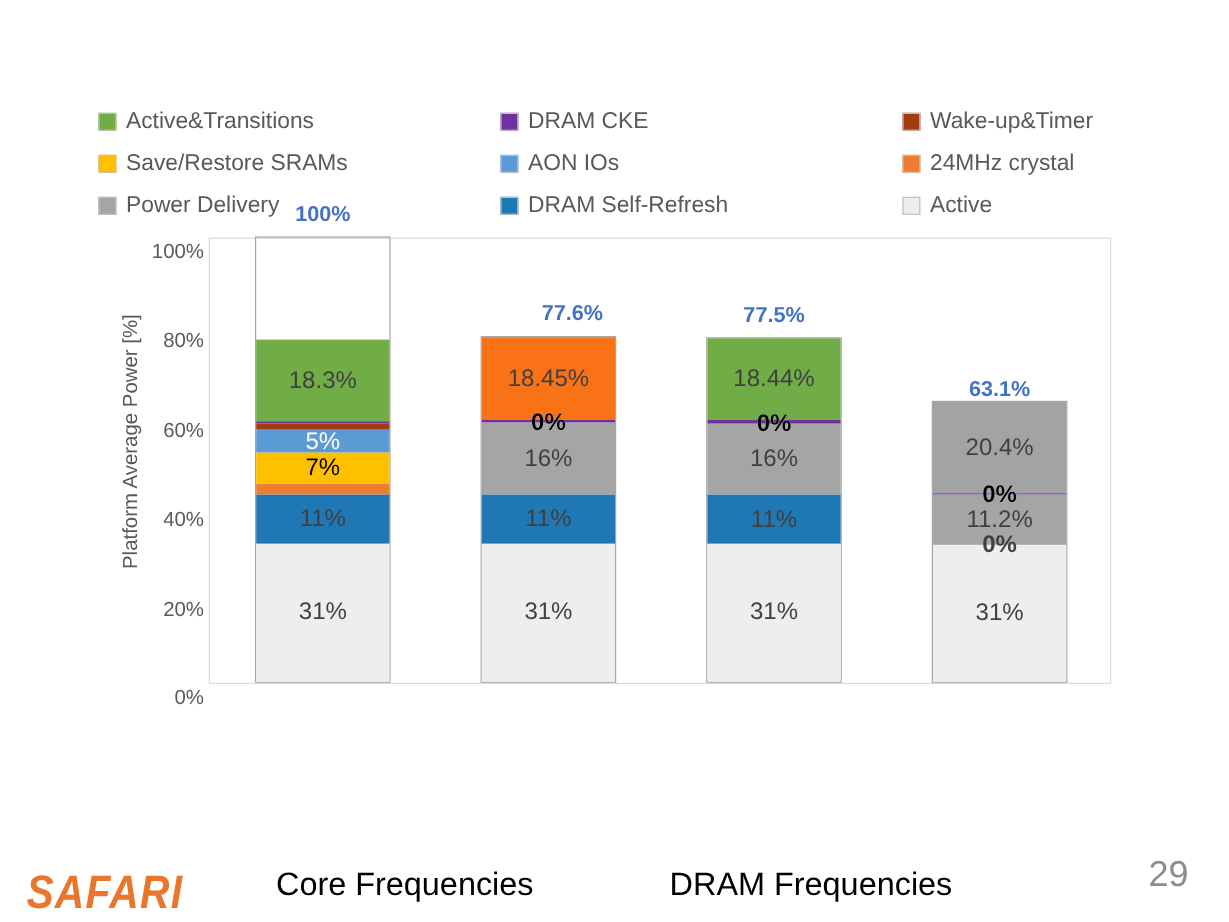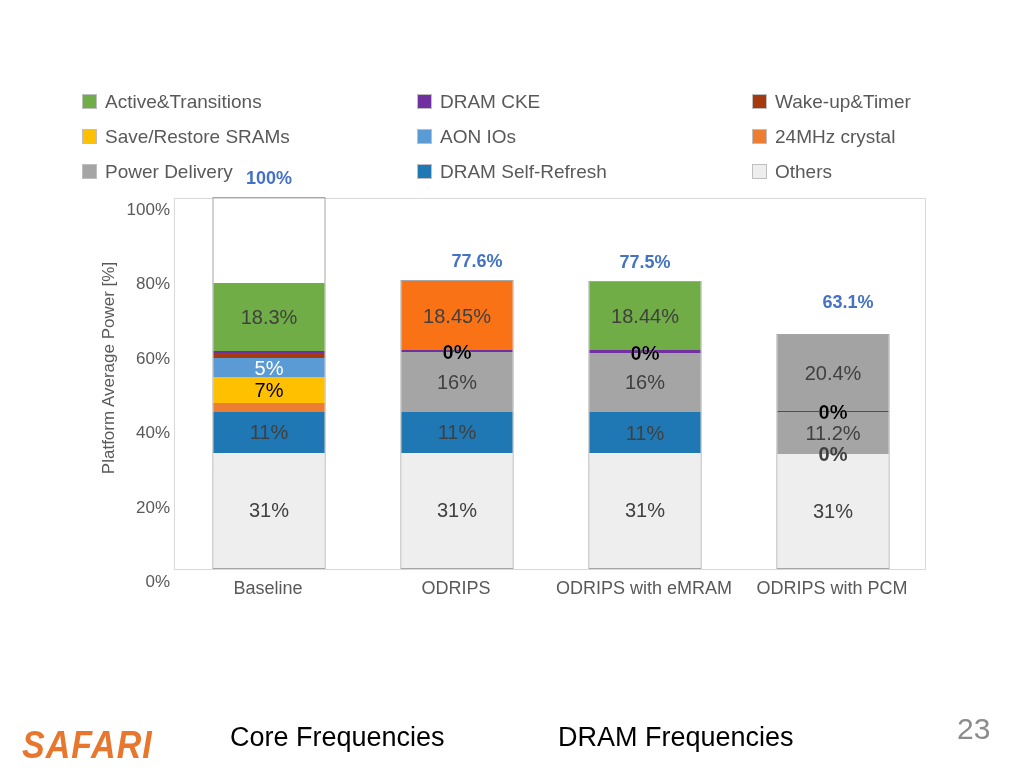--- a/index.html
+++ b/index.html
@@ -184,21 +184,21 @@
       <div class="legend-item">
         <span class="legend-swatch" style="background: rgb(165, 165, 165);"></span>
         <span class="legend-label">Power Delivery</span>
       </div>
       <div class="legend-item">
         <span class="legend-swatch" style="background: rgb(31, 119, 180);"></span>
         <span class="legend-label">DRAM Self-Refresh</span>
       </div>
       <div class="legend-item">
         <span class="legend-swatch" style="background: rgb(238, 238, 238);"></span>
-        <span class="legend-label">Others</span>
+        <span class="legend-label">Active</span>
       </div>
     </div>
 
   <div id="chart">
     <div id="y-axis-title">Platform Average Power [%]</div>
     <div id="y-ticks">
         <div class="y-tick" style="top: 380px;">0%</div>
         <div class="y-tick" style="top: 305.6px;">20%</div>
         <div class="y-tick" style="top: 231.2px;">40%</div>
         <div class="y-tick" style="top: 156.8px;">60%</div>
@@ -292,29 +292,23 @@
               <span class="seg-label" style="color: rgb(255, 255, 255); font-weight: bold;">0%</span>
             </div>
             <div class="seg zero" title="Wake-up&amp;Timer" style="background: rgb(165, 58, 16); height: 0px;">
               <span class="seg-label" style="color: rgb(0, 0, 0); font-weight: bold;">0%</span>
             </div>
             <div class="seg" title="DRAM CKE" style="background: rgb(112, 48, 160); height: 1.86px;"></div>
             <div class="seg" title="Active&amp;Transitions" style="background: #a3a3a3; height: 75.888px;">
               <span class="seg-label" style="color: rgb(64, 64, 64);">20.4%</span>
             </div>
           </div>
-          <div class="bar-total" style="bottom: 256px; color: rgb(68, 114, 196); margin-left: 15px;">63.1%</div>
+          <div class="bar-total" style="bottom: 234px; color: rgb(68, 114, 196);">63.1%</div>
         </div>
-      </div>
-    <div id="x-labels">
-        <div class="x-label" style="left: 0px; width: 188px;">Baseline</div>
-        <div class="x-label" style="left: 188px; width: 188px;">ODRIPS</div>
-        <div class="x-label" style="left: 376px; width: 188px;">ODRIPS with eMRAM</div>
-        <div class="x-label" style="left: 564px; width: 188px;">ODRIPS with PCM</div>
       </div>
   </div>
 
   <div id="safari-logo">SAFARI</div>
   <div class="bottom-caption" id="caption-core">Core Frequencies</div>
   <div class="bottom-caption" id="caption-dram">DRAM Frequencies</div>
-  <div id="page-number">23</div>
+  <div id="page-number">29</div>
 
 </div>
 
 </body></html>

